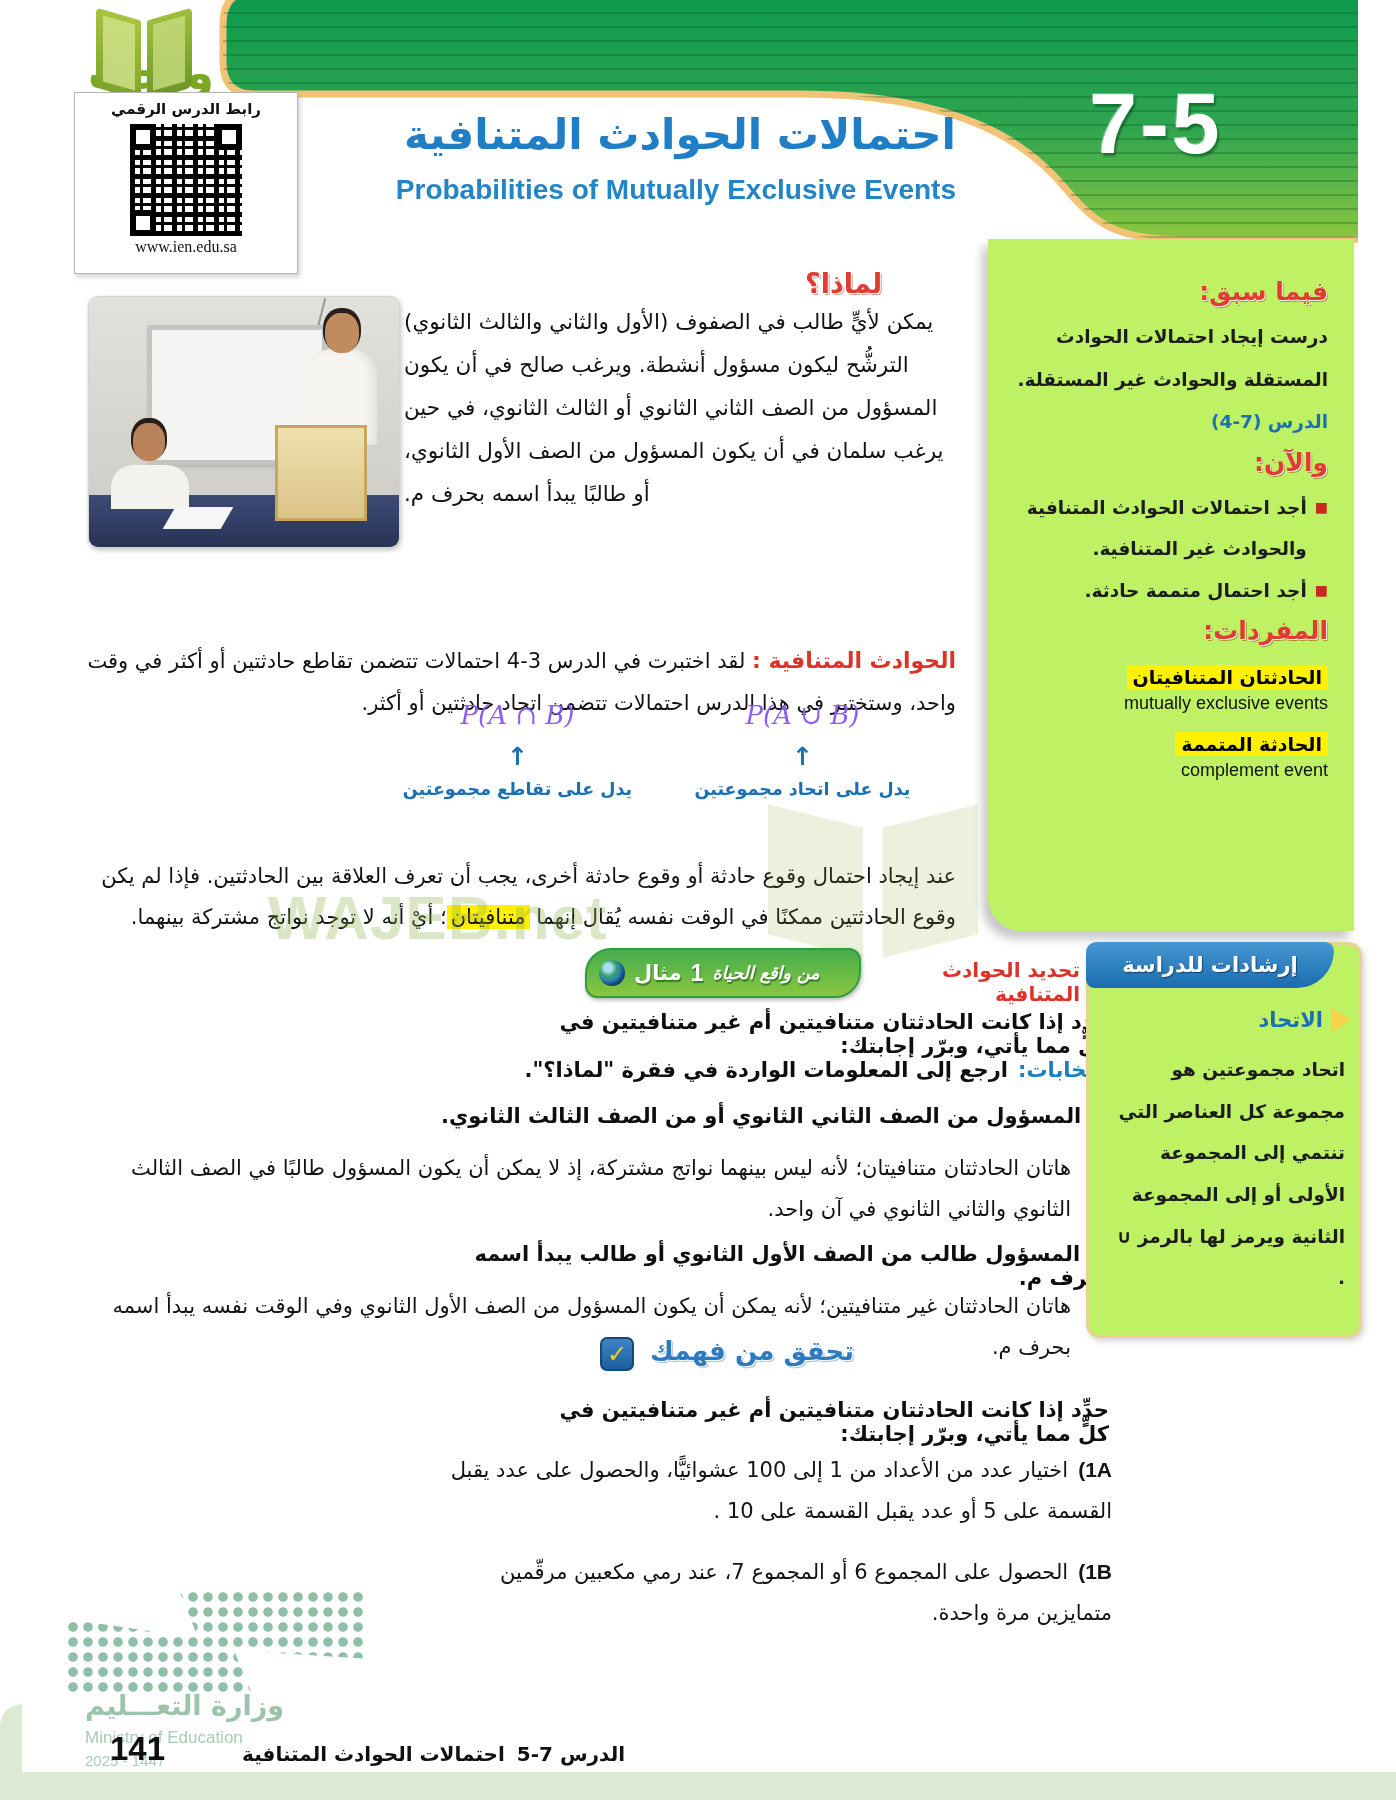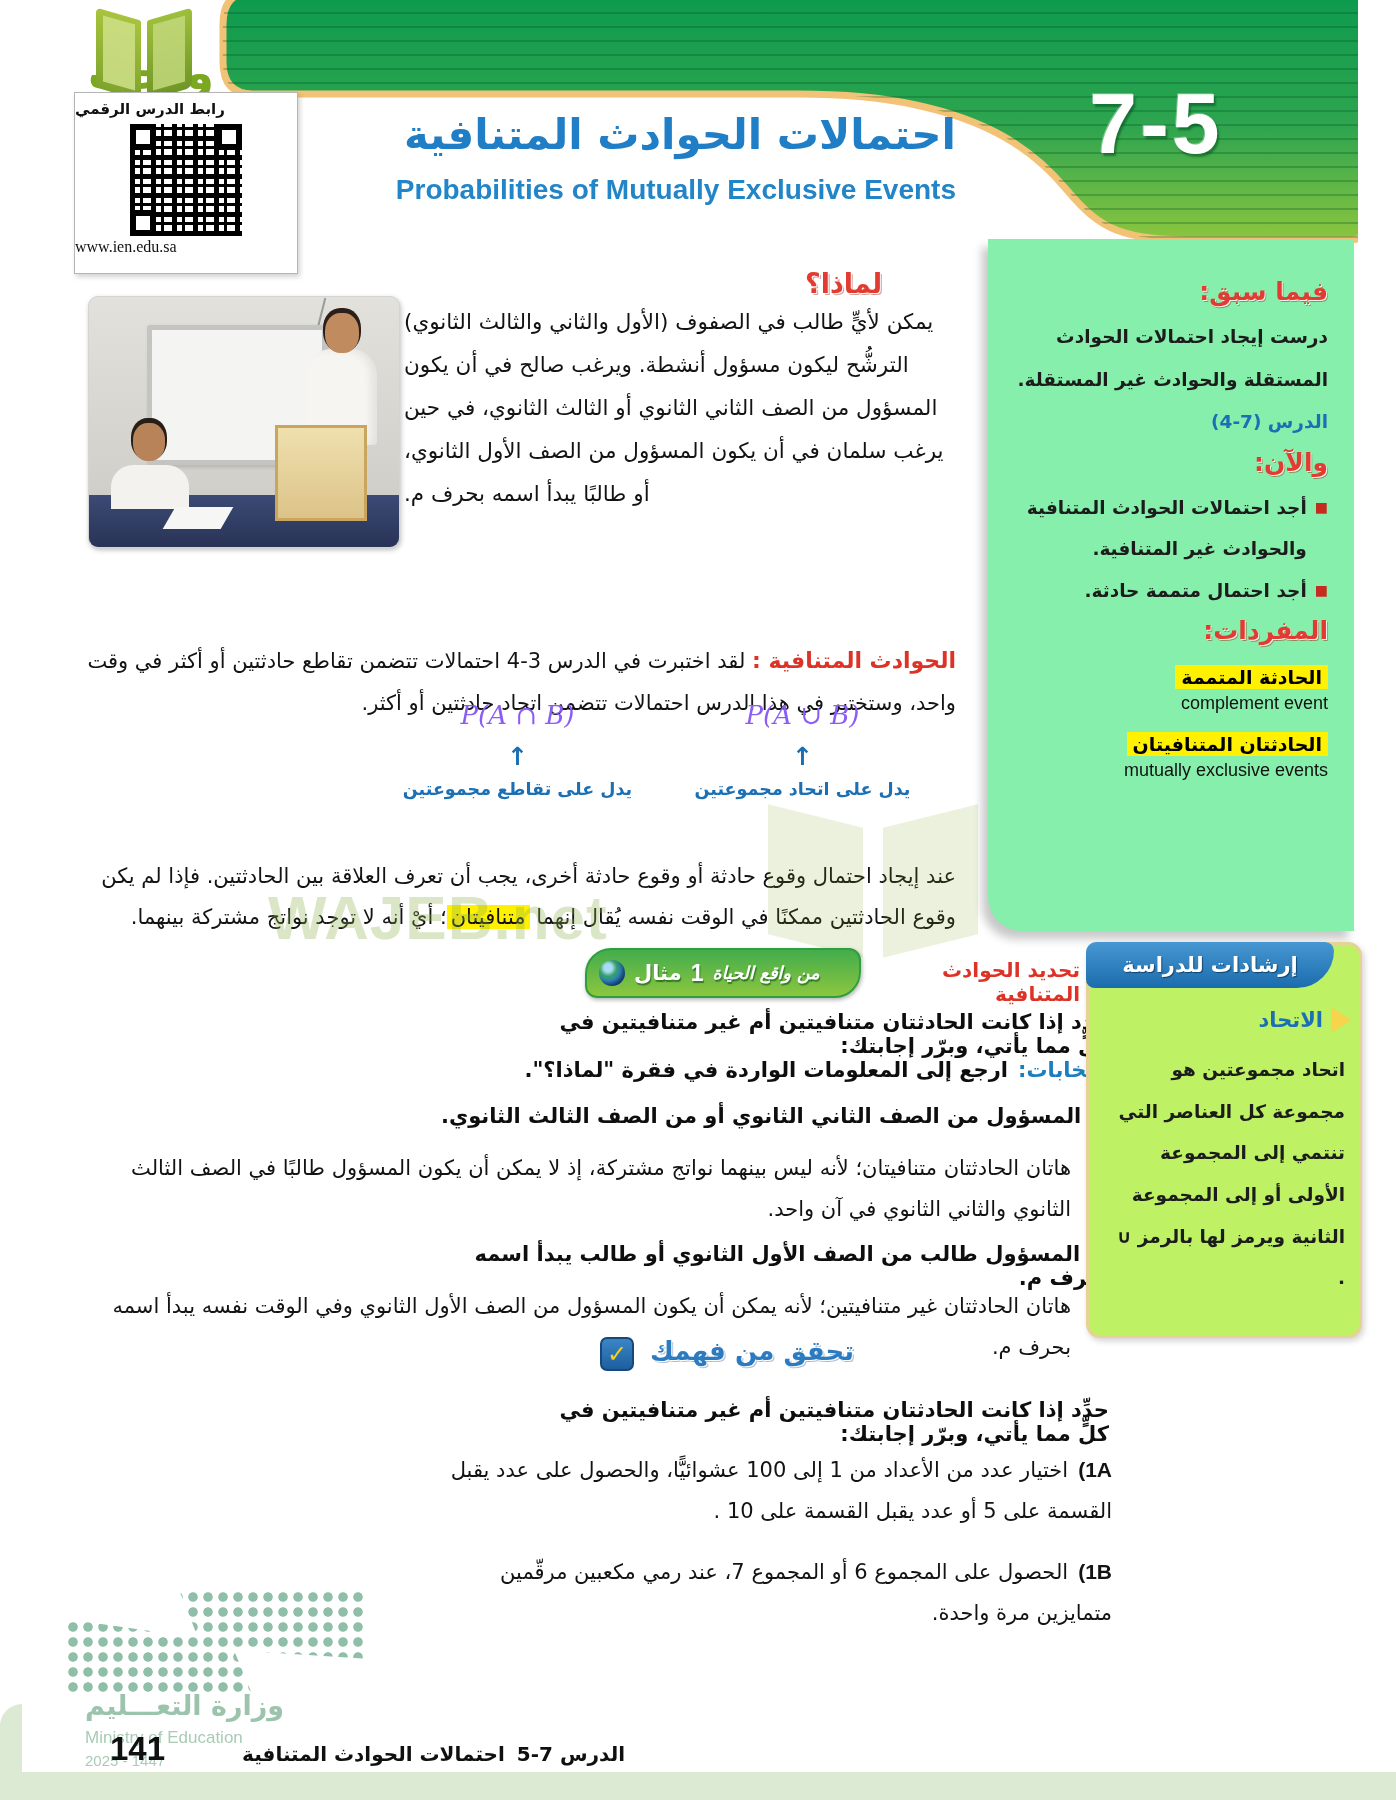--- a/index.html
+++ b/index.html
@@ -23,38 +23,38 @@
   #wajeb .latin { font-family:"Liberation Sans",sans-serif; font-size:25px; font-weight:bold; color:#1d1d1d; direction:ltr; }
   #book { left:94px; top:0; width:100px; height:102px; }
   #book div { position:absolute; }
   .bk-l { left:2px; top:14px; width:45px; height:80px; background:linear-gradient(#a8c43e,#7ea32c); transform:skewY(16deg); border-radius:5px 2px 2px 6px; }
   .bk-r { right:2px; top:14px; width:45px; height:80px; background:linear-gradient(#9ebf3a,#6f9626); transform:skewY(-16deg); border-radius:2px 5px 6px 2px; }
   .bk-l2 { left:9px; top:20px; width:32px; height:66px; background:#cfe08a; transform:skewY(16deg); opacity:.85; }
   .bk-r2 { right:9px; top:20px; width:32px; height:66px; background:#c2d87b; transform:skewY(-16deg); opacity:.85; }
 
   
   #qrbox { left:74px; top:92px; width:224px; height:182px; background:#fff; border:1px solid #b5b5b5;
-    box-shadow:2px 3px 5px rgba(0,0,0,.18); text-align:left; padding-top:7px; }
+    box-shadow:2px 3px 5px rgba(0,0,0,.18); text-align:center; padding-top:7px; }
   #qrbox .qr-label { font-size:15px; font-weight:bold; color:#111; direction:rtl; }
   #qrcode { position:relative; width:112px; height:112px; margin:6px auto 2px;
     background:
       repeating-linear-gradient(0deg, #000 0 5px, transparent 5px 11px, #000 11px 14px, transparent 14px 19px),
       repeating-linear-gradient(90deg, #000 0 5px, #fff 5px 10px, #000 10px 13px, #fff 13px 21px); }
   #qrcode i { position:absolute; width:26px; height:26px; background:#fff; border:6px solid #000; }
   #qrcode .m1 { left:0; top:0; } #qrcode .m2 { right:0; top:0; } #qrcode .m3 { left:0; bottom:0; }
   #qrbox .qr-url { font-family:"Liberation Serif",serif; font-size:16px; color:#111; }
 
   
   #title-ar { left:300px; top:110px; width:656px; direction:rtl; text-align:right;
     font-size:42px; font-weight:bold; color:#1F7EC5; }
   #title-en { left:300px; top:174px; width:656px; text-align:right; font-family:"Liberation Sans",sans-serif;
     font-size:28px; font-weight:bold; color:#2285C7; }
 
   
-  #sidebar { left:988px; top:239px; width:366px; height:692px; background:#86efac;
+  #sidebar { left:988px; top:239px; width:366px; height:692px; background:#bef264;
     border-radius:0 0 0 34px; box-shadow:-6px 8px 10px rgba(0,0,0,.22);
     padding:34px 26px 10px 18px; direction:rtl; text-align:right; }
   .sb-h { color:#E23B31; font-size:25px; font-weight:bold; margin:4px 0 10px;
     text-shadow:1px 1px 0 rgba(255,255,255,.9), 1.8px 1.8px 0 rgba(150,30,20,.45); }
   .sb-t { font-size:18.5px; font-weight:bold; line-height:2.3; color:#1c1c1c; }
   .blue-ref { color:#1A6FB5; }
   .sb-li { display:flex; gap:8px; font-size:18.5px; font-weight:bold; line-height:2.25; color:#1c1c1c; }
   .sb-li .bullet { color:#C62B21; font-size:14px; line-height:2.9; }
   .voc-ar { background:#FFF100; padding:1px 6px; font-weight:bold; font-size:19px; display:inline-block; margin-top:10px; }
   .voc-en { font-family:"Liberation Sans",sans-serif; font-size:18px; color:#111; direction:ltr; margin:4px 0 8px; }
@@ -214,26 +214,26 @@
   <div class="sb-li">
       <span class="bullet">■</span>
       <span>أجد احتمالات الحوادث المتنافية والحوادث غير المتنافية.</span>
     </div>
   <div class="sb-li">
       <span class="bullet">■</span>
       <span>أجد احتمال متممة حادثة.</span>
     </div>
   <div class="sb-h">المفردات:</div>
   <div>
+    <span class="voc-ar">الحادثتان المتنافيتان</span>
+    <div class="voc-en">mutually exclusive events</div>
+  </div>
+  <div>
     <span class="voc-ar">الحادثة المتممة</span>
     <div class="voc-en">complement event</div>
-  </div>
-  <div>
-    <span class="voc-ar">الحادثتان المتنافيتان</span>
-    <div class="voc-en">mutually exclusive events</div>
   </div>
 </div>
 
 <div class="abs" id="why-h">لماذا؟</div>
 <div class="abs" id="photo">
   <div class="ph-wall"></div>
   <div class="ph-cable"></div>
   <div class="ph-board"></div>
   <div class="ph-boy2-body"></div>
   <div class="ph-boy2-head"></div>

